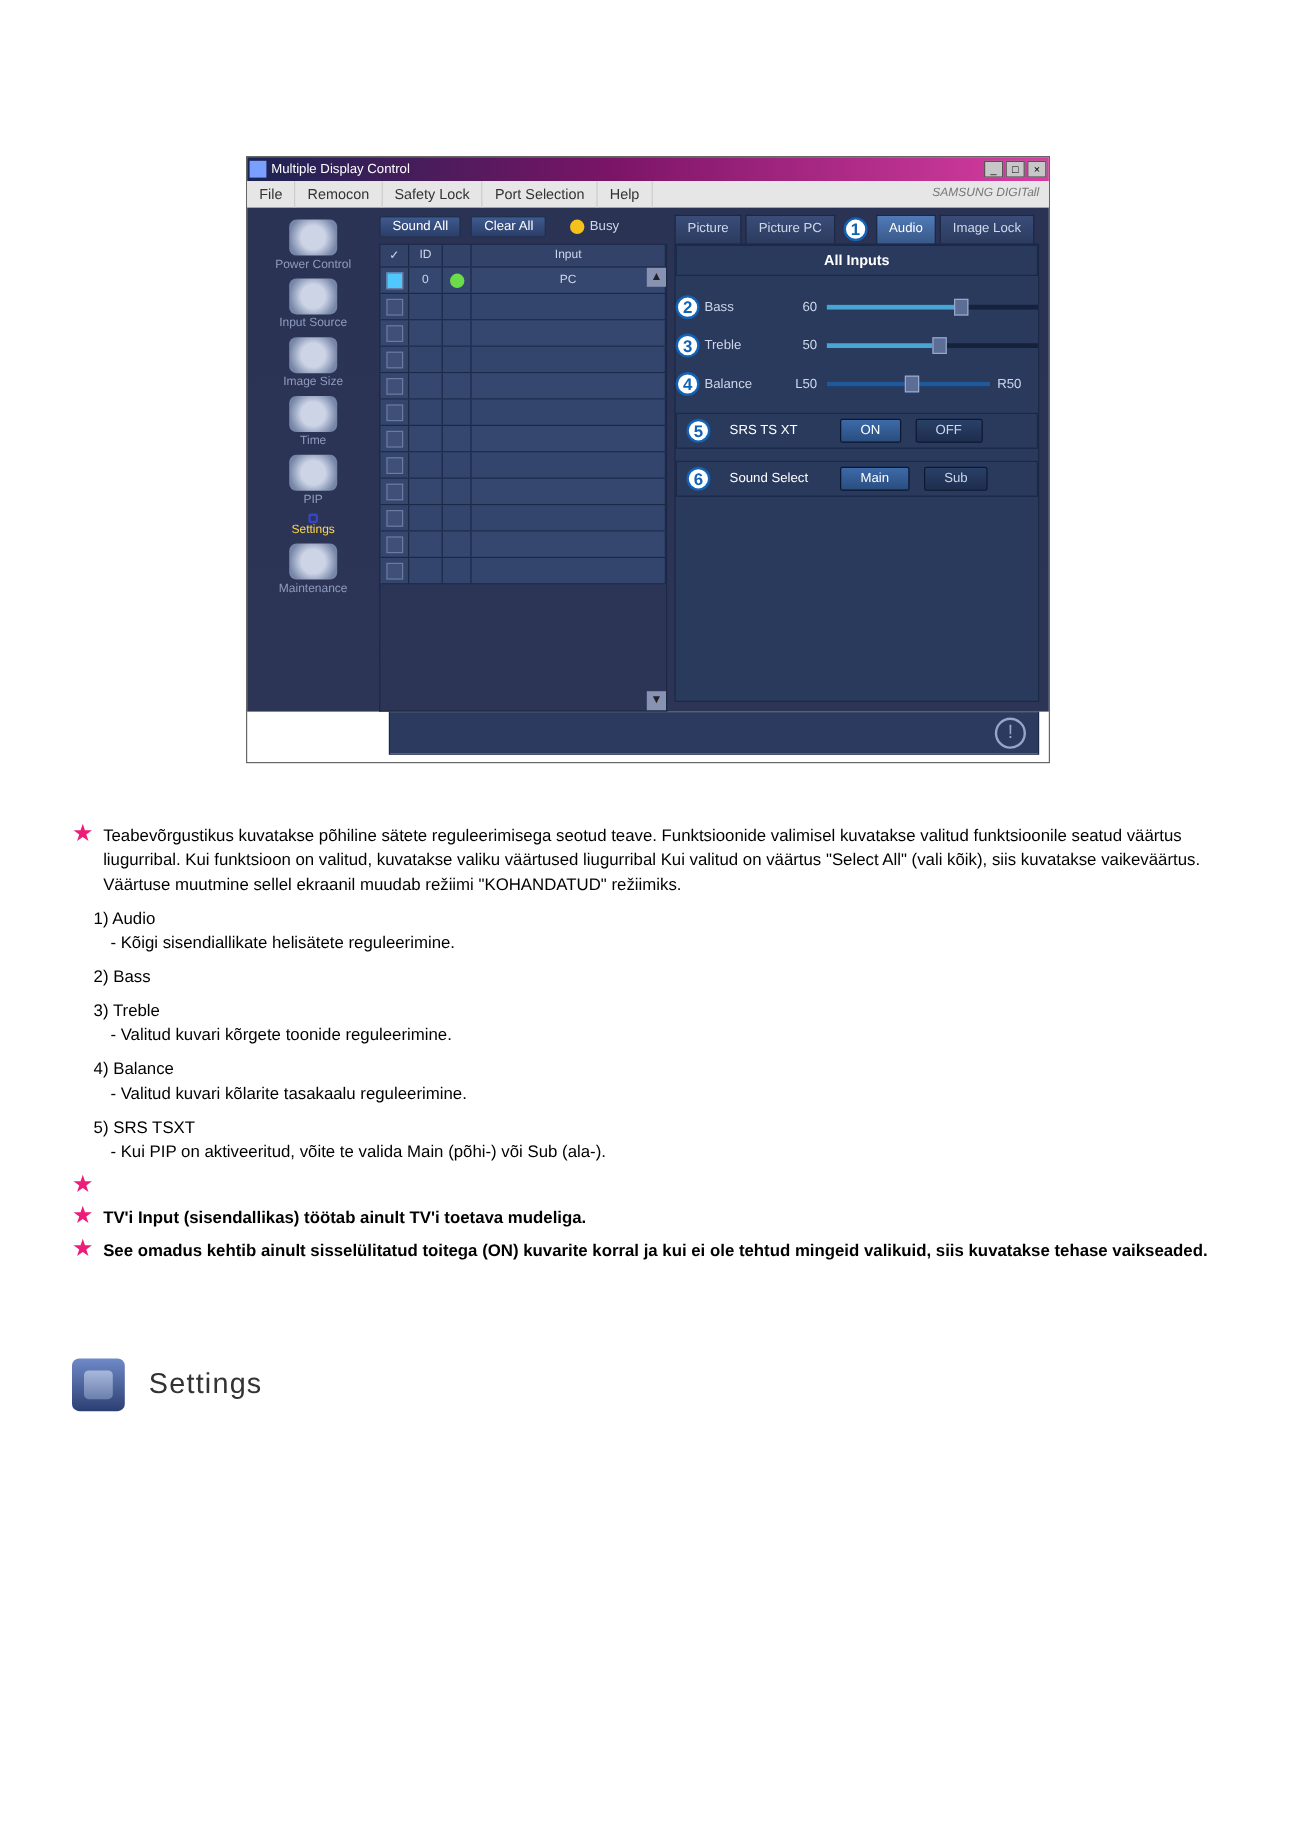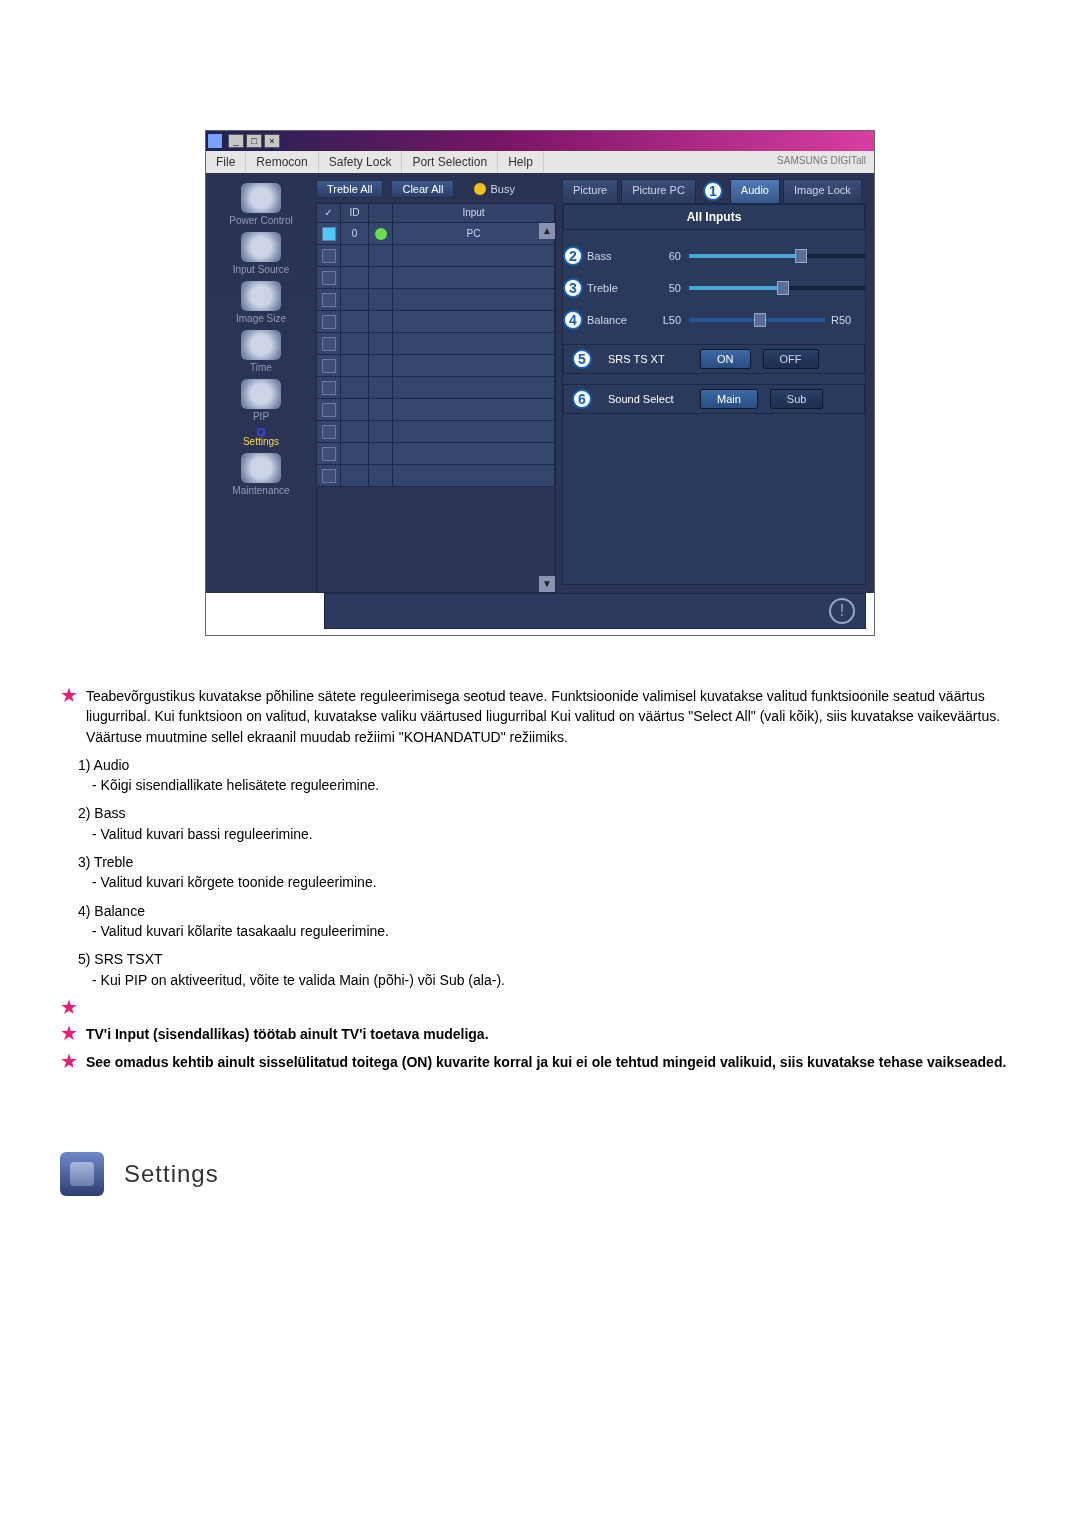--- a/index.html
+++ b/index.html
@@ -8,21 +8,21 @@
 
   
   .app-window { border: 1px solid #666; width: 670px; margin: 100px auto 50px auto; }
   .titlebar { height: 20px; background: linear-gradient(90deg,#1a2452 0%, #7a1466 45%, #d83ea2 100%); display: flex; align-items: center; padding: 0 2px; }
   .titlebar .ticon { width:14px; height:14px; background:#7aa0ff; margin-right:4px; display:inline-block; }
   .titlebar .ttext { color:#fff; font-size:11px; flex:1; }
   .winbtn { width:16px; height:14px; background:#c7c7c7; border:1px solid #555; margin-left:2px; font-size:9px; text-align:center; line-height:12px; color:#000; display:inline-block; }
 
   .menubar { height:22px; background:#e6e6e6; display:flex; font-size:12px; color:#333; }
   .menubar .mitem { padding: 4px 10px; border-right:1px solid #ccc; cursor:pointer;}
-  .menubar .brand { margin-left:auto; font-size:10px; color:#777; padding:4px 8px;}
+  .menubar .brand { margin-left:auto; font-style:italic; font-size:10px; color:#777; padding:4px 8px;}
 
   .app-body { height:420px; background:linear-gradient(#2a3353,#2c3555); display:flex; }
   .sidebar { width:110px; padding:10px 4px; display:flex; flex-direction:column; align-items:center; gap:6px;}
   .side-item { width:90px; display:flex; flex-direction:column; align-items:center; color:#8f9bbf; font-size:10px; text-align:center; cursor:pointer;}
   .side-icon { width:40px; height:30px; background:radial-gradient(circle,#ccd4e6 40%, #7786a8 80%); border-radius:6px; margin-bottom:2px;}
   .side-item.active { color:#ffd84d; }
   .side-item.active .side-wrap { border:2px solid #3744c8; padding:2px; border-radius:2px;}
 
   .center-col { width:240px; display:flex; flex-direction:column; }
   .topbtns { height:26px; display:flex; align-items:center; gap:8px; padding: 6px 0 0 0;}
@@ -82,20 +82,21 @@
   .settings-icon::after{ content:""; position:absolute; inset:10px; background:linear-gradient(#a8b8dc,#6c80ad); border-radius:4px;}
   .settings-title { font-size:24px; letter-spacing:1px; color:#333; }
 </style>
 </head>
 <body>
 
 <div class="page">
   <div class="app-window">
     <div class="titlebar">
       <span class="ticon"></span>
+      <span class="ttext">Multiple Display Control</span>
       <span class="winbtn">_</span>
       <span class="winbtn">□</span>
       <span class="winbtn">×</span>
     </div>
     <div class="menubar">
       <div class="mitem">File</div>
       <div class="mitem">Remocon</div>
       <div class="mitem">Safety Lock</div>
       <div class="mitem">Port Selection</div>
       <div class="mitem">Help</div>
@@ -128,21 +129,21 @@
             <span>Settings</span>
           </div>
         <div class="side-item">
             <span class="side-icon"></span>
             <span>Maintenance</span>
           </div>
       </div>
 
       <div class="center-col">
         <div class="topbtns">
-          <span class="segbtn">Treble All</span>
+          <span class="segbtn">Sound All</span>
           <span class="segbtn">Clear All</span>
           <span class="busy">
               <span class="busy-dot"></span>
               <span>Busy</span>
             </span>
         </div>
         <div class="grid-hdr">
           <div class="col-chk">✓</div>
           <div class="col-id">ID</div>
           <div class="col-st"></div>
@@ -314,21 +315,20 @@
 
   <div class="doc-section">
     <div class="star-line">
       <span class="star">★</span>
       <span class="txt">Teabevõrgustikus kuvatakse põhiline sätete reguleerimisega seotud teave. Funktsioonide valimisel kuvatakse valitud funktsioonile seatud väärtus liugurribal. Kui funktsioon on valitud, kuvatakse valiku väärtused liugurribal Kui valitud on väärtus "Select All" (vali kõik), siis kuvatakse vaikeväärtus. Väärtuse muutmine sellel ekraanil muudab režiimi "KOHANDATUD" režiimiks.</span>
     </div>
 
     <div class="num-item"><span>1)</span> <span>Audio</span></div>
     <div class="num-desc">- Kõigi sisendiallikate helisätete reguleerimine.</div>
     <div class="num-item"><span>2)</span> <span>Bass</span></div>
-    <div class="num-desc">- Valitud kuvari bassi reguleerimine.</div>
     <div class="num-item"><span>3)</span> <span>Treble</span></div>
     <div class="num-desc">- Valitud kuvari kõrgete toonide reguleerimine.</div>
     <div class="num-item"><span>4)</span> <span>Balance</span></div>
     <div class="num-desc">- Valitud kuvari kõlarite tasakaalu reguleerimine.</div>
     <div class="num-item"><span>5)</span> <span>SRS TSXT</span></div>
     <div class="num-desc">- Kui PIP on aktiveeritud, võite te valida Main (põhi-) või Sub (ala-).</div>
 
     <div class="star-line bold">
         <span class="star">★</span>
       </div>

